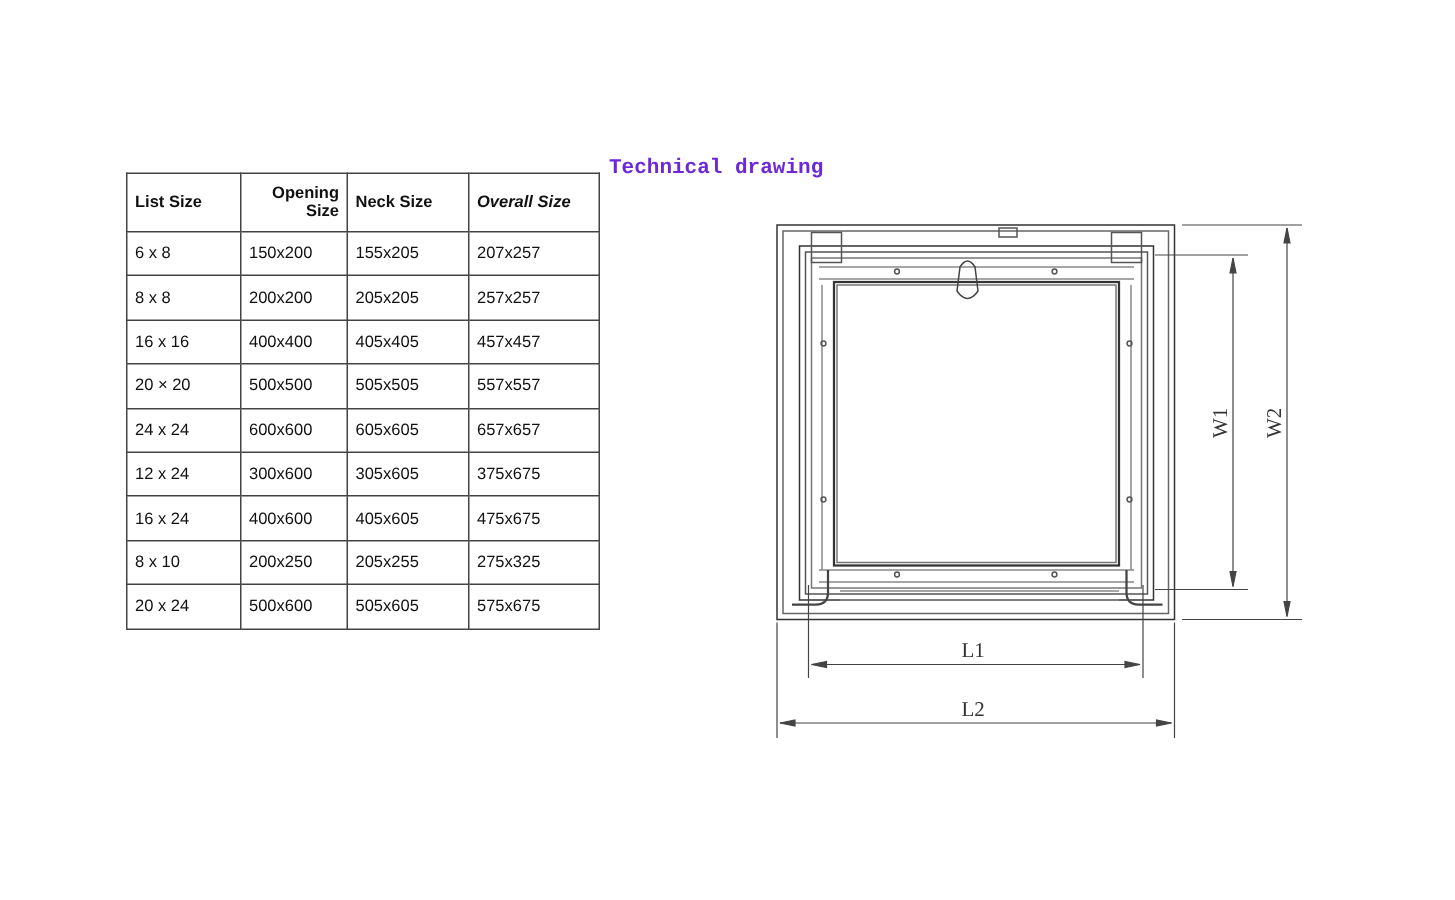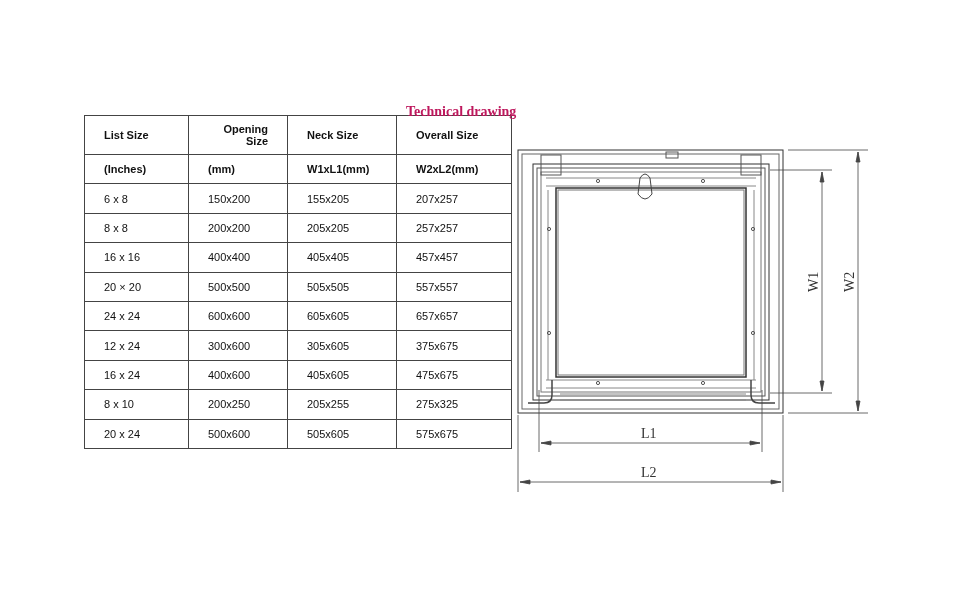--- a/index.html
+++ b/index.html
@@ -1,40 +1,34 @@
 <!DOCTYPE html>
 <html><head>
 <meta charset="utf-8">
 <style>
   html, body { margin: 0; padding: 0; background: #ffffff; }
   body { width: 970px; height: 600px; position: relative; overflow: hidden; font-family: "Liberation Sans", sans-serif; }
   .spec-table { position: absolute; left: 84px; top: 115px; border-collapse: collapse; font-size: 11px; color: #111; }
-  .spec-table td { border: 1px solid #444; padding: 0 19px; vertical-align: middle; }
+  .spec-table td { border: 1px solid #444; padding: 0 5px; vertical-align: middle; }
   .spec-table tr.head td { height: 38px; font-weight: bold; }
   .spec-table tr.body td { height: 28.4px; }
-  .c0 { width: 65px; } .c1 { width: 60px; text-align: right; } .c2 { width: 70px; margin-left: 32px; } .c3 { width: 76px; }
-  .drawing-title { position: absolute; left: 406px; top: 104px; font-family: Liberation Serif, serif; font-weight: bold; font-size: 14px; color: #be185d; }
+  .c0 { width: 65px; } .c1 { width: 60px; text-align: right; } .c2 { width: 70px; margin-left: 32px; } .c3 { width: 76px; font-style: italic; }
+  .drawing-title { position: absolute; left: 406px; top: 104px; font-family: Liberation Mono, monospace; font-weight: bold; font-size: 14px; color: #6d28d9; }
   .drawing { position: absolute; left: 510px; top: 140px; }
 </style>
 </head>
 <body>
 
 <table class="spec-table">
   <tbody>
     <tr class="head">
       <td class="c0">List Size</td>
       <td class="c1">Opening Size</td>
       <td class="c2">Neck Size</td>
       <td class="c3">Overall Size</td>
-    </tr>
-    <tr class="body head2" style="font-weight:bold;">
-      <td>(Inches)</td>
-      <td>(mm)</td>
-      <td>W1xL1(mm)</td>
-      <td>W2xL2(mm)</td>
     </tr>
     <tr class="body">
         <td>6 x 8</td>
         <td>150x200</td>
         <td>155x205</td>
         <td>207x257</td>
       </tr>
     <tr class="body">
         <td>8 x 8</td>
         <td>200x200</td>

